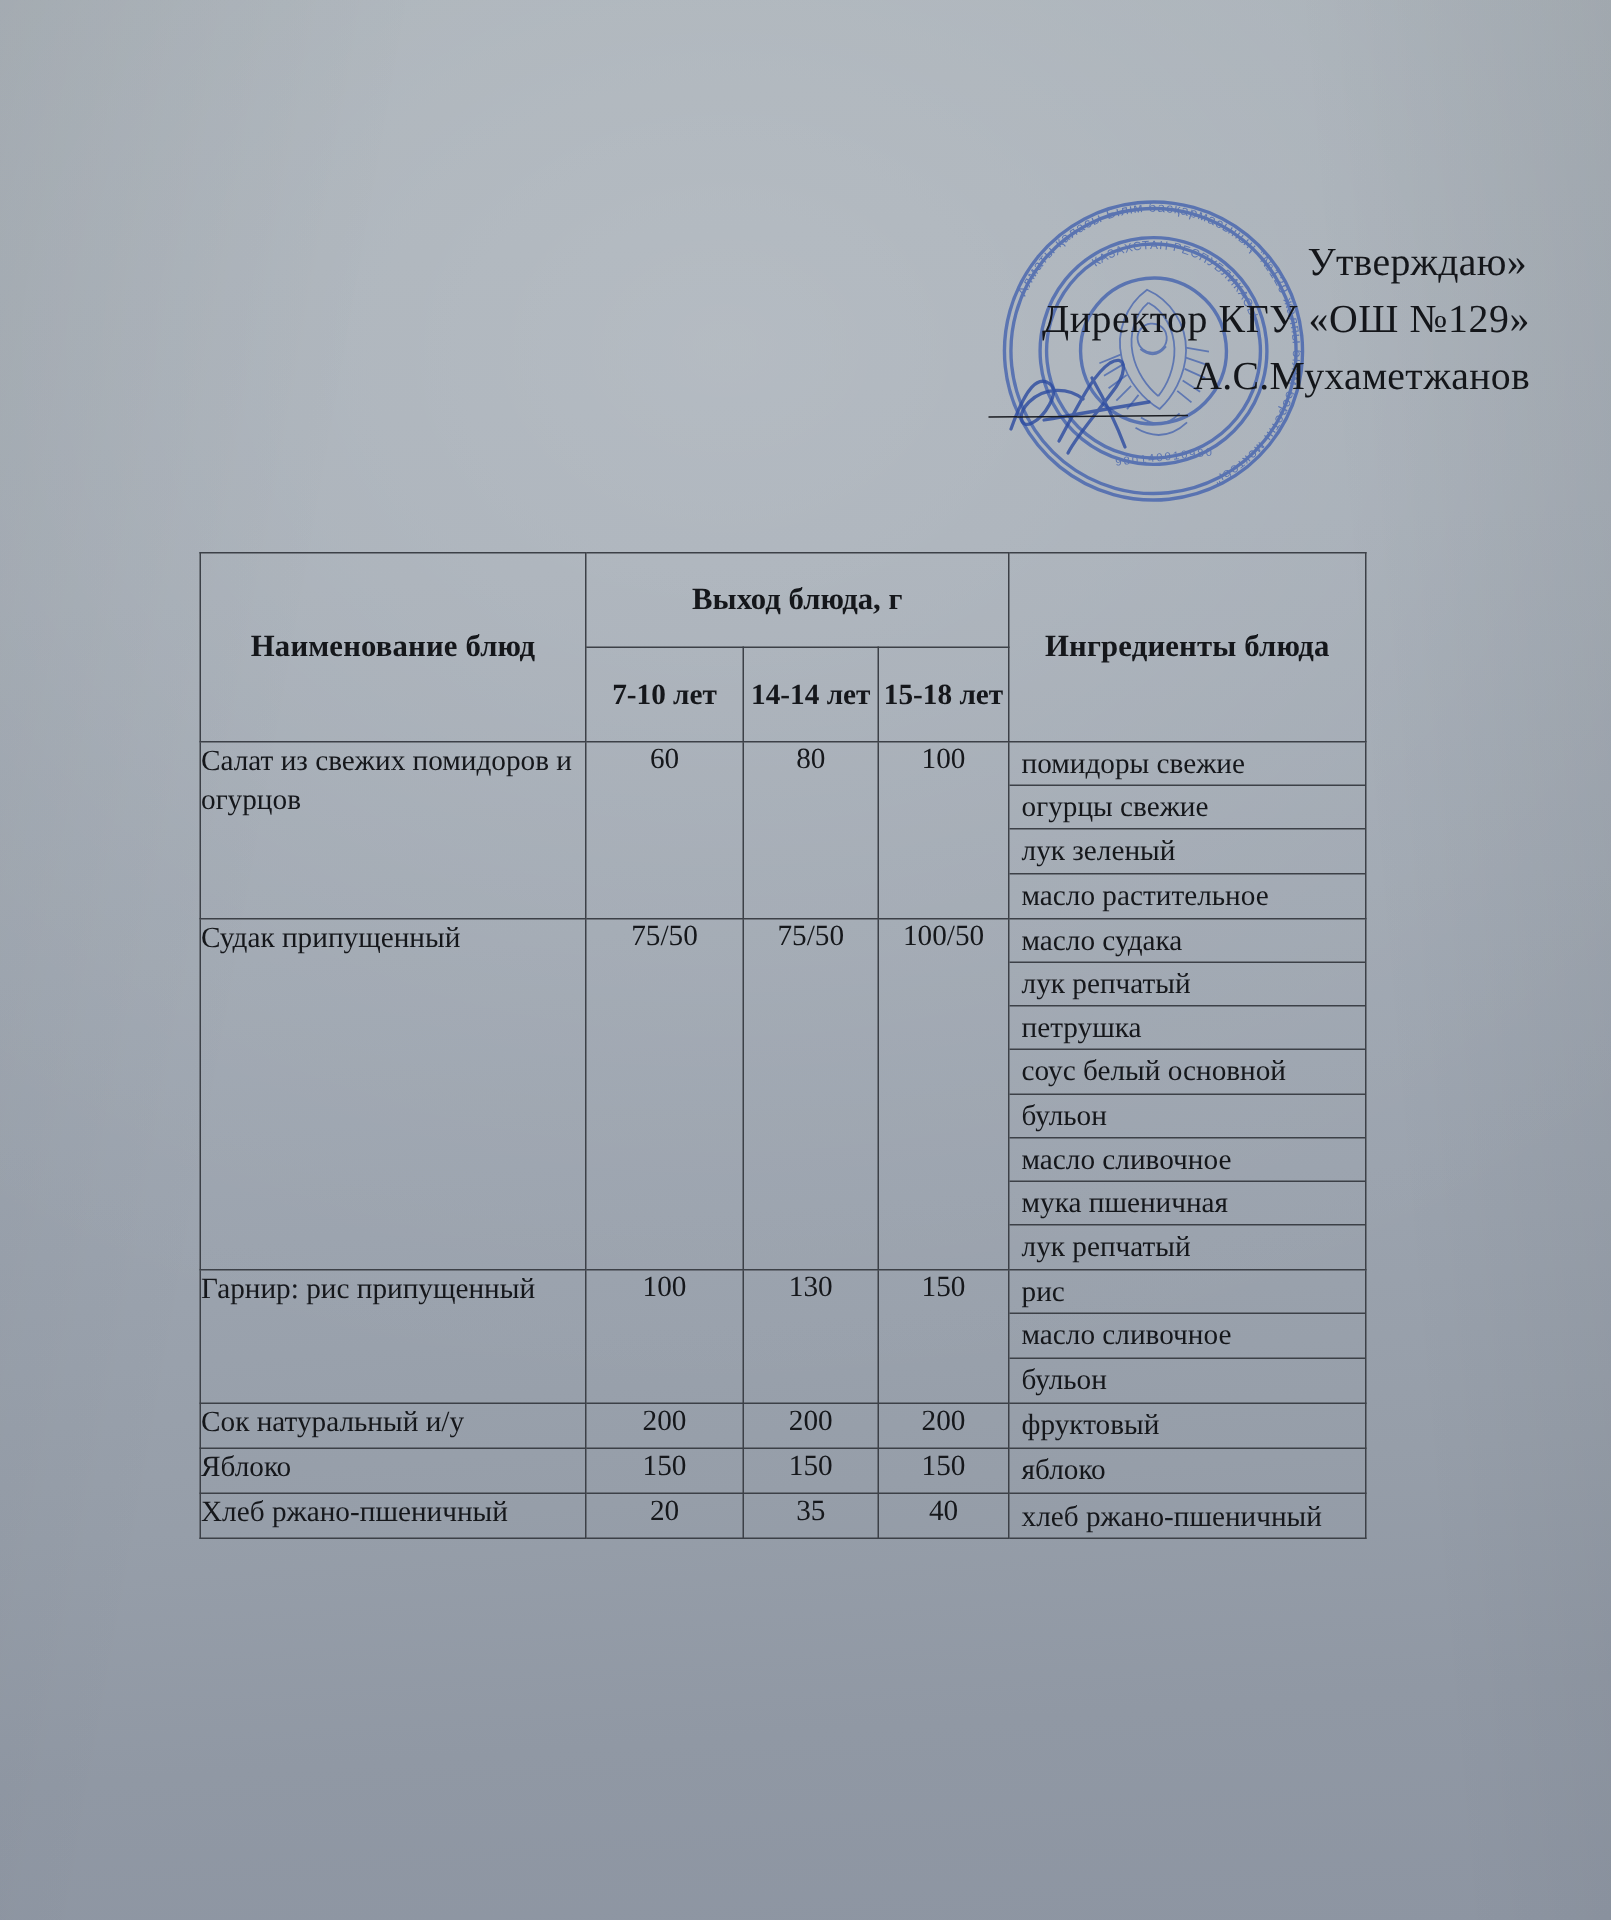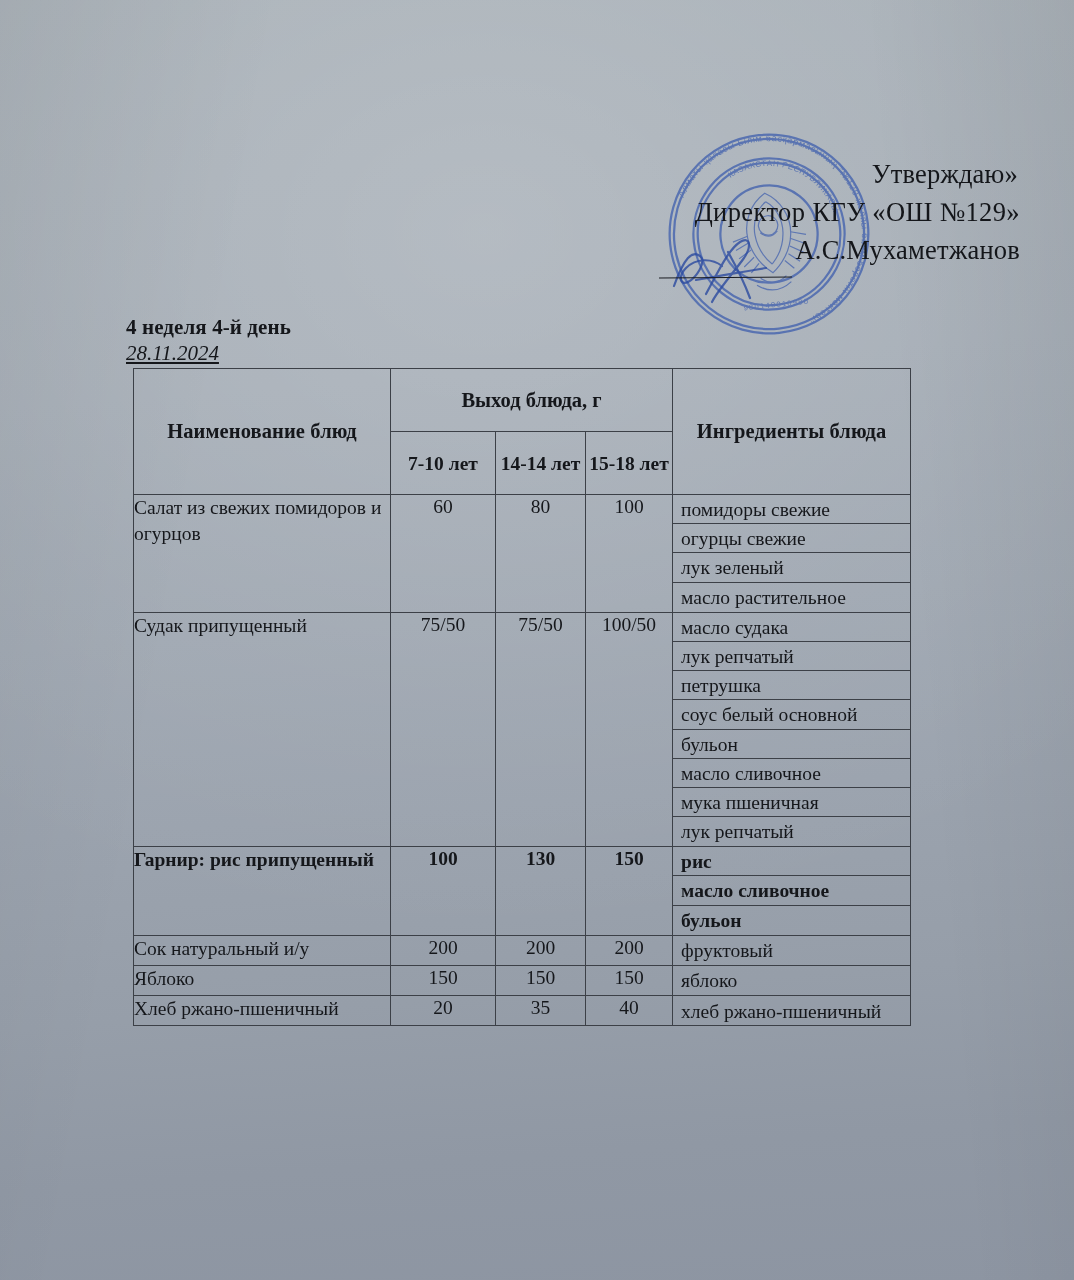--- a/index.html
+++ b/index.html
@@ -263,24 +263,20 @@
     </svg>
   </div>
 
   <div class="approval">
     <div class="line line-1">Утверждаю»</div>
     <div class="line line-2">Директор КГУ «ОШ №129»</div>
     <div class="line line-3">А.С.Мухаметжанов</div>
   </div>
   <div class="sign-rule"></div>
 
-  <div class="caption">
-    <div class="week">4 неделя 4-й день</div>
-    <div class="date">28.11.2024</div>
-  </div>
 
   <table class="menu-table">
     <colgroup>
       <col class="col-dish">
       <col class="col-age1">
       <col class="col-age2">
       <col class="col-age3">
       <col class="col-ingr">
     </colgroup>
     <thead>
@@ -324,21 +320,21 @@
             <li style="height: 29.2px;">петрушка</li>
             <li style="height: 29.2px;">соус белый основной</li>
             <li style="height: 29.2px;">бульон</li>
             <li style="height: 29.2px;">масло сливочное</li>
             <li style="height: 29.2px;">мука пшеничная</li>
             <li style="height: 29.2px;">лук репчатый</li>
           </ul>
         </td>
       </tr>
 
-      <tr style="height: 87.6px; font-weight: bold;">
+      <tr style="height: 87.6px;">
         <td class="dish-name">Гарнир: рис припущенный</td>
         <td class="portion">100</td>
         <td class="portion">130</td>
         <td class="portion">150</td>
         <td class="ingr-cell">
           <ul class="ingr-list">
             <li style="height: 29.2px;">рис</li>
             <li style="height: 29.2px;">масло сливочное</li>
             <li style="height: 29.2px;">бульон</li>
           </ul>

